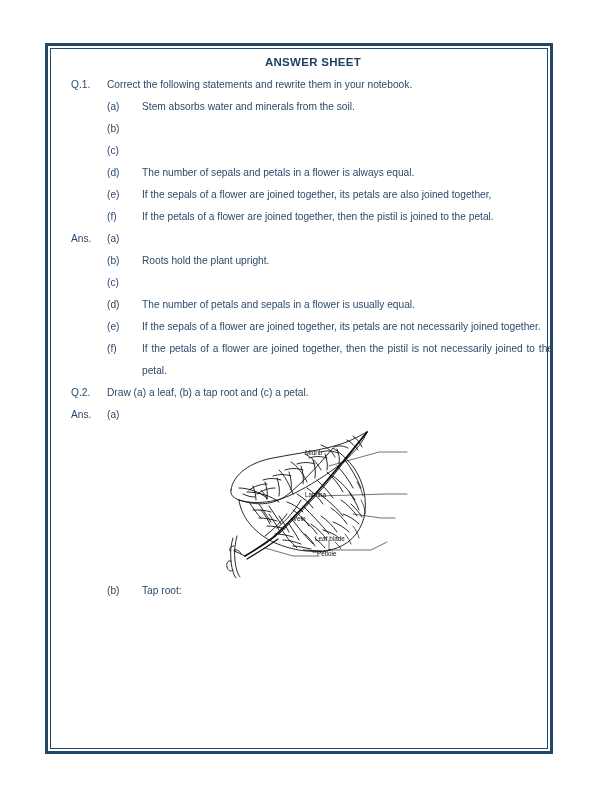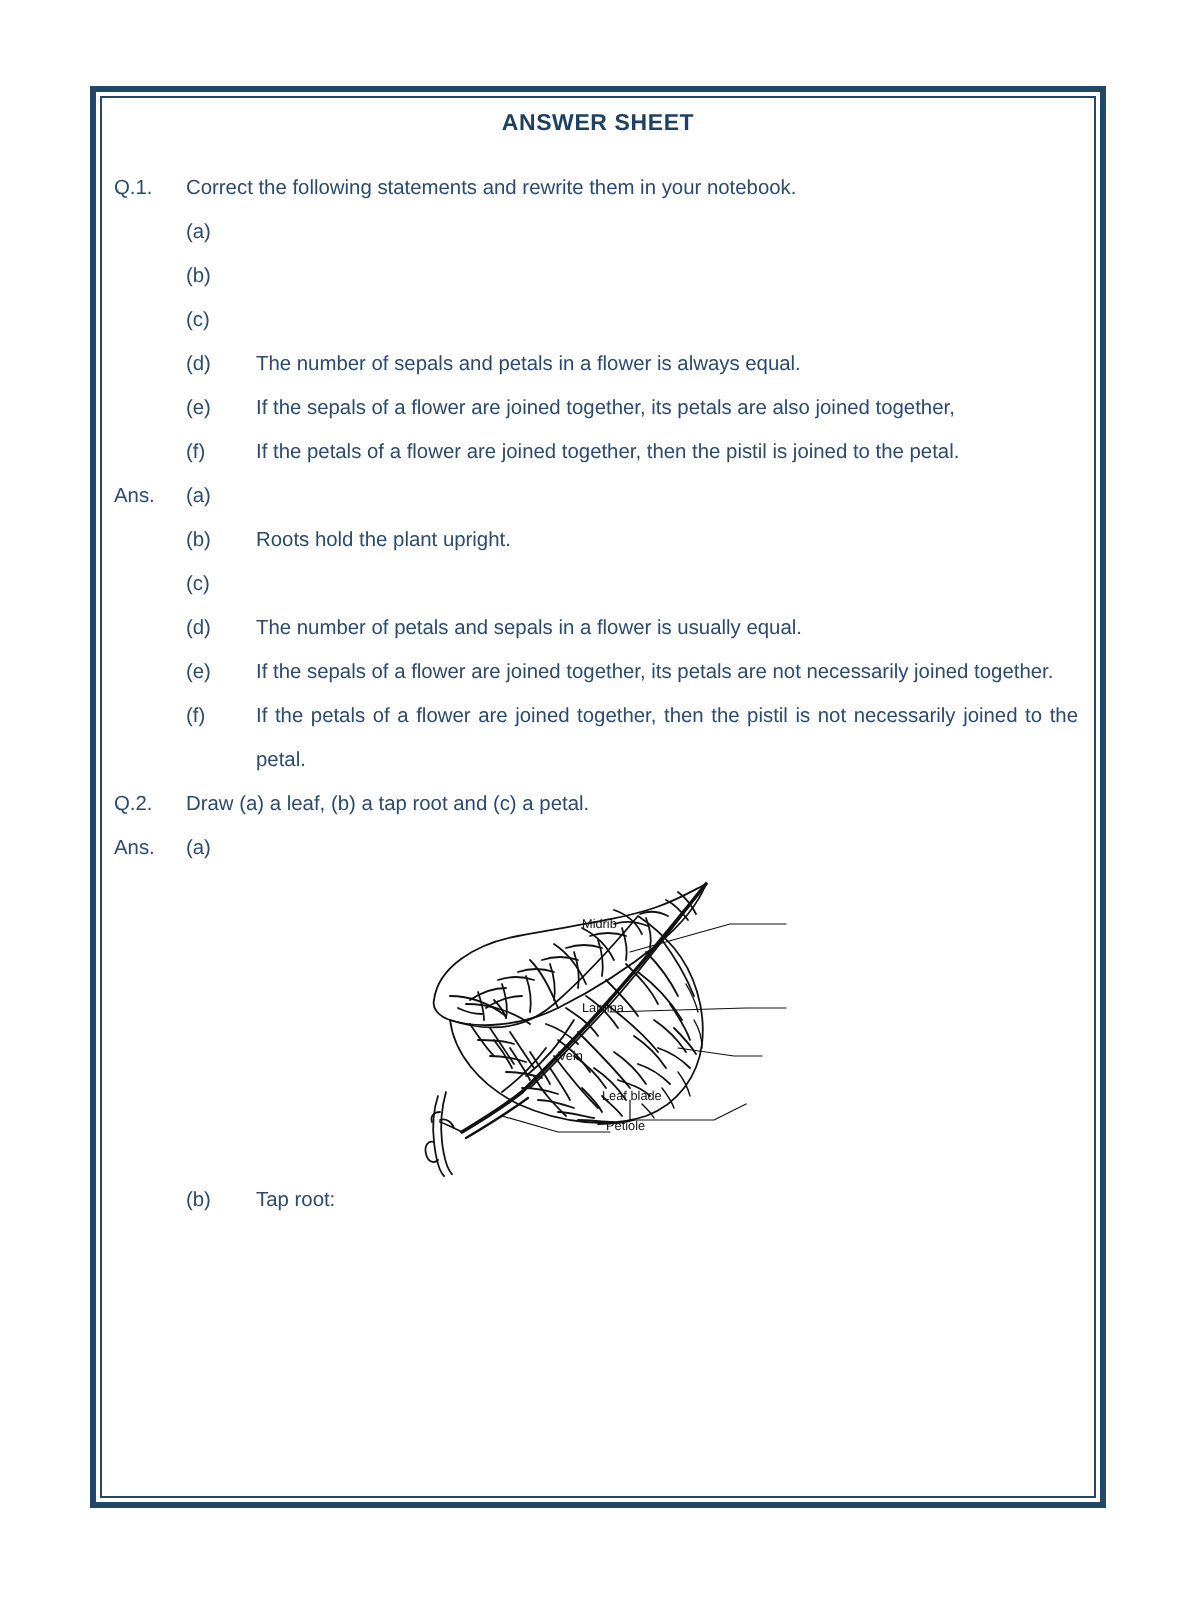--- a/index.html
+++ b/index.html
@@ -37,21 +37,21 @@
     top: 48px;
     width: 498px;
     height: 701px;
     border: 1px solid #214868;
     box-sizing: border-box;
     background: #ffffff;
   }
 
   .content {
     position: absolute;
-    left: 51px;
+    left: 65px;
     top: 49px;
     width: 496px;
     height: 699px;
     box-sizing: border-box;
     padding: 0;
     overflow: hidden;
   }
 
   .doc-title {
     text-align: center;
@@ -68,21 +68,21 @@
   }
 
   
   .row {
     display: flex;
     align-items: flex-start;
     font-size: 10.2px;
     color: #2c4a6b;
     line-height: 22px;
   }
-  .row.qrow { margin-top: 16px; align-items: center; }
+  .row.qrow { margin-top: 6px; align-items: center; }
 
   .col-q {
     flex: 0 0 36px;
     text-align: left;
     white-space: nowrap;
   }
   .col-letter {
     flex: 0 0 35px;
     text-align: left;
     white-space: nowrap;
@@ -131,20 +131,21 @@
 
     <div class="body-area">
 
       <div class="row qrow">
         <div class="col-q">Q.1.</div>
         <div class="col-body nojust">Correct the following statements and rewrite them in your notebook.</div>
       </div>
 
       <div class="row indent-1">
         <div class="col-letter">(a)</div>
+        <div class="col-body nojust">Stem absorbs water and minerals from the soil.</div>
       </div>
       <div class="row indent-1">
         <div class="col-letter">(b)</div>
       </div>
       <div class="row indent-1">
         <div class="col-letter">(c)</div>
       </div>
       <div class="row indent-1">
         <div class="col-letter">(d)</div>
         <div class="col-body nojust">The number of sepals and petals in a flower is always equal.</div>

